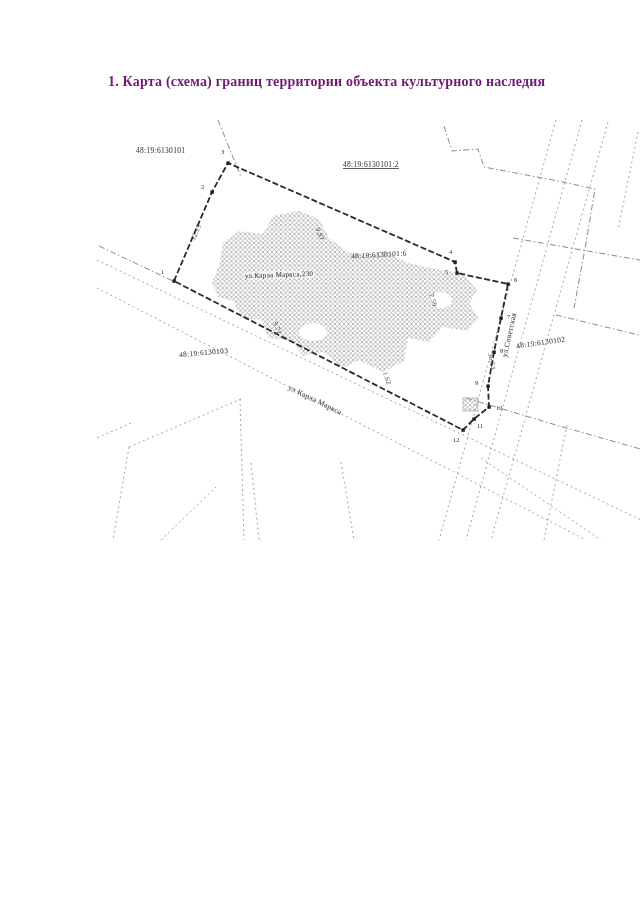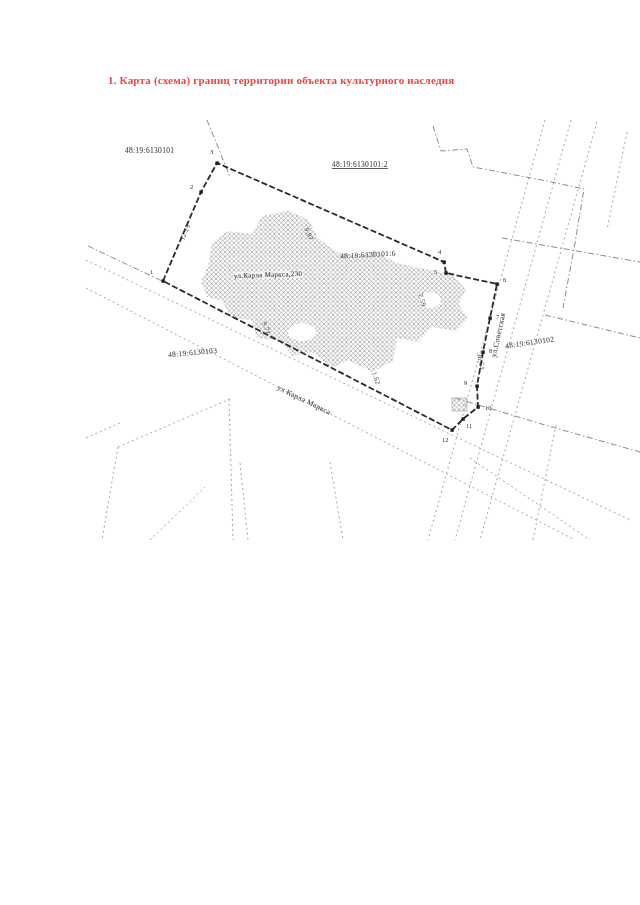--- a/index.html
+++ b/index.html
@@ -1,35 +1,35 @@
 <!DOCTYPE html>
 <html><head>
 <meta charset="utf-8">
 <style>
   html,body{margin:0;padding:0;background:#ffffff;}
   body{width:640px;height:905px;position:relative;overflow:hidden;
        font-family:"Liberation Serif","DejaVu Serif",serif;color:#2b2b2b;}
   .abs{position:absolute;}
-  #page-title{top:74px;left:108px;font-size:11px;font-weight:bold;
-      letter-spacing:.2px;white-space:nowrap;color:#ef4444;}
+  #page-title{top:74px;left:108px;font-size:14px;font-weight:bold;
+      letter-spacing:.2px;white-space:nowrap;color:#701a75;}
   
   .maplab{position:absolute;font-size:7.5px;color:#5a5a5a;white-space:nowrap;
       letter-spacing:.3px;text-shadow:0 0 .5px rgba(90,90,90,.6);}
   .dist{position:absolute;font-size:7px;color:#4a4a4a;white-space:nowrap;
       letter-spacing:.2px;transform-origin:0 50%;}
   .ptnum{position:absolute;font-size:6.5px;color:#333;white-space:nowrap;}
   .street{font-style:normal;color:#555;}
   .objaddr{background:rgba(255,255,255,.55);padding:0 1px;color:#4f4f4f;}
 </style>
 </head>
 <body>
 
 <div id="page-title" class="abs">1. Карта (схема) границ территории объекта культурного наследия</div>
 
-<div class="abs" style="left:0;top:0;width:592px;height:540px;">
+<div class="abs" style="left:11px;top:0;width:592px;height:540px;">
   <svg width="640" height="540" viewBox="0 0 640 540">
     <defs>
       <pattern id="xhatch" width="4.5" height="4.5" patternUnits="userSpaceOnUse">
         <path d="M0,4.5 L4.5,0 M0,0 L4.5,4.5" stroke="#a0a0a0" stroke-width="0.7"></path>
       </pattern>
     </defs>
 
     <g stroke="#7d7d7d" stroke-width="0.9" fill="none" stroke-dasharray="6 2.5 1.5 2.5">
       <path d="M207,120 L230,177"></path>
       <path d="M88,246 L162,281"></path>

